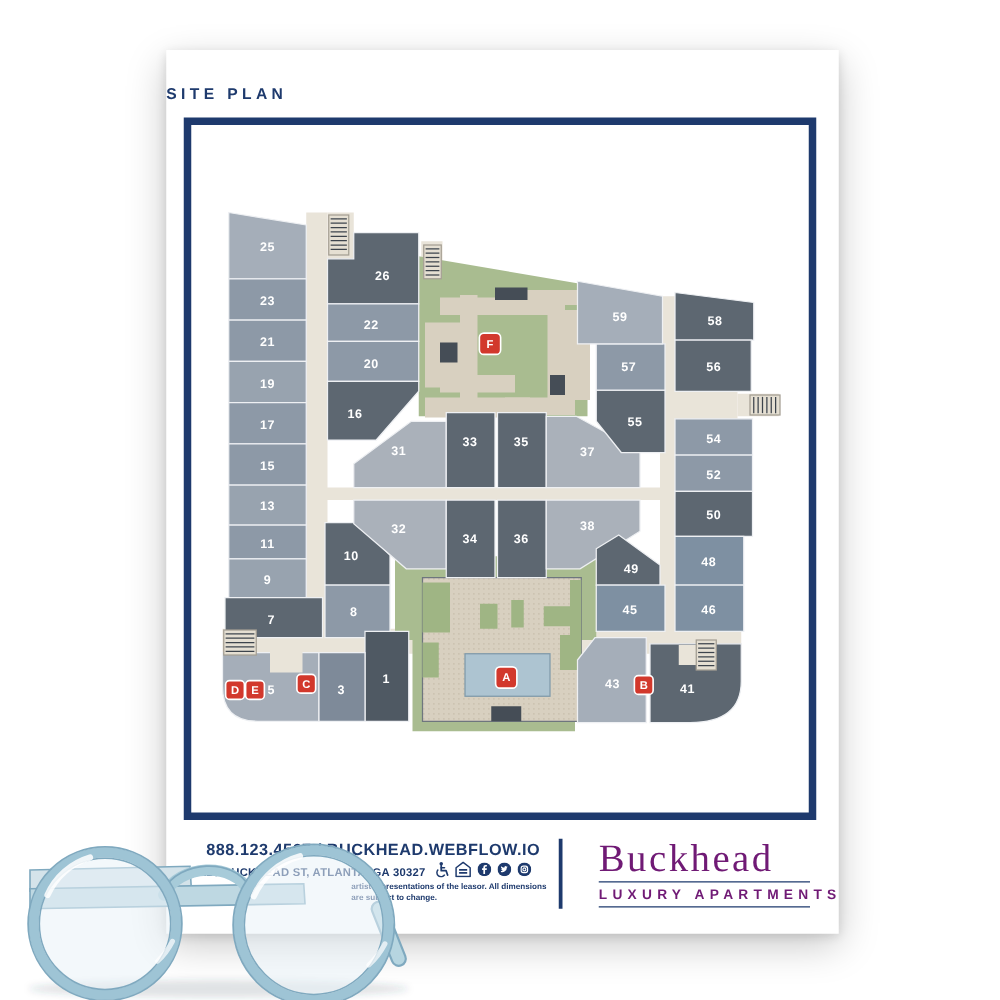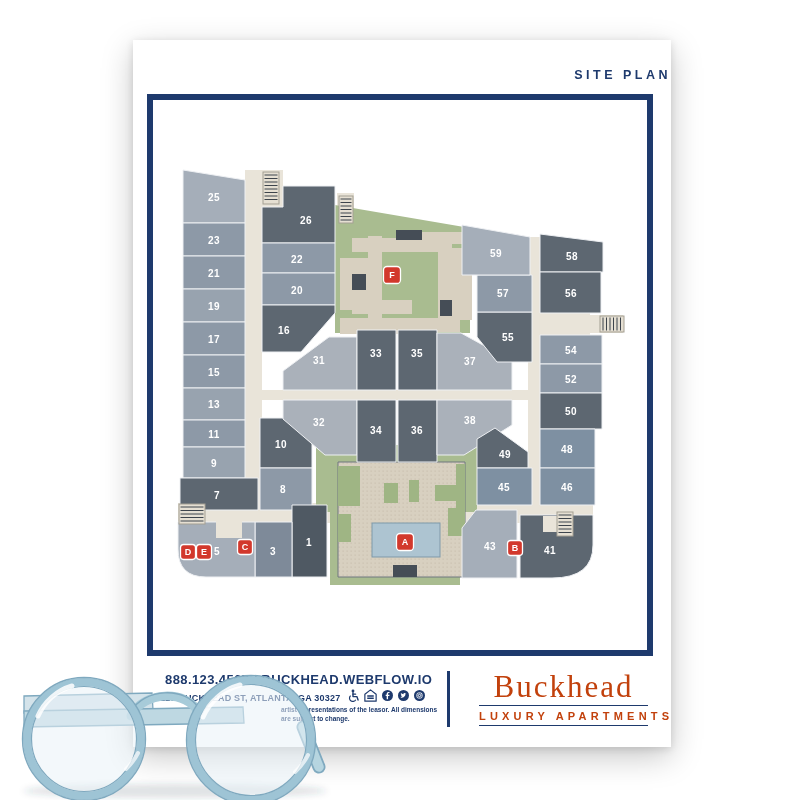--- a/index.html
+++ b/index.html
@@ -1,35 +1,35 @@
 <!DOCTYPE html>
 <html><head>
 <meta charset="utf-8">
 <style>
   *{margin:0;padding:0;box-sizing:border-box}
   html,body{width:800px;height:800px}
   body{position:relative;background:#ffffff;overflow:hidden;font-family:"Liberation Sans",sans-serif}
   .sheet{position:absolute;left:133px;top:40px;width:538px;height:707px;background:#fff;
          box-shadow:0 10px 30px rgba(0,0,0,.22),0 2px 8px rgba(0,0,0,.12)}
-  .page-title{position:absolute;top:28px;left:0;right:0;text-align:right;
+  .page-title{position:absolute;top:28px;left:0;right:0;text-align:left;
          font-size:12.5px;font-weight:bold;letter-spacing:3.5px;color:#1e3a6d}
   .frame{position:absolute;left:14px;top:54px;width:506px;height:562px;border:6.5px solid #1e3a6d}
   #map{position:absolute;left:21px;top:61px;width:492px;height:548px}
   .ul{font:700 10px "Liberation Sans",sans-serif;fill:#fff;text-anchor:middle;letter-spacing:.5px}
   .ml{font:700 9px "Liberation Sans",sans-serif;fill:#fff;text-anchor:middle}
   .phone{position:absolute;left:32px;top:632px;font-size:13px;font-weight:bold;
          letter-spacing:.4px;color:#1e3a6d;white-space:nowrap}
   .address{position:absolute;left:27px;top:653px;font-size:9px;font-weight:bold;
          letter-spacing:.2px;color:#1e3a6d;white-space:nowrap}
   .icon-row{position:absolute;left:215px;top:649px;display:flex;align-items:center;gap:3px}
   .icon-row .social{margin-left:2px}
   .disclaimer{position:absolute;left:148px;top:665px;width:230px;font-size:6.5px;font-weight:bold;
          line-height:9px;color:#1e3a6d}
   .divider{position:absolute;left:314px;top:631px;width:2.5px;height:56px;background:#1e3a6d}
-  .logo{position:absolute;left:346px;top:631px;width:169px;text-align:center;color:#c2410c}
+  .logo{position:absolute;left:346px;top:631px;width:169px;color:#701a75}
   .logo-name{font-family:"Liberation Serif",serif;font-size:31px;line-height:32px;letter-spacing:2px}
   .rule{border-top:1.6px solid #1e3a6d;margin-top:2px}
   .logo-tagline{font-size:11px;font-weight:bold;letter-spacing:4.2px;margin-top:4px;margin-bottom:3px;white-space:nowrap}
   #glasses{position:absolute;left:0;top:608px;width:560px;height:192px;pointer-events:none}
 </style>
 </head>
 <body>
 
 <div class="sheet">
 

